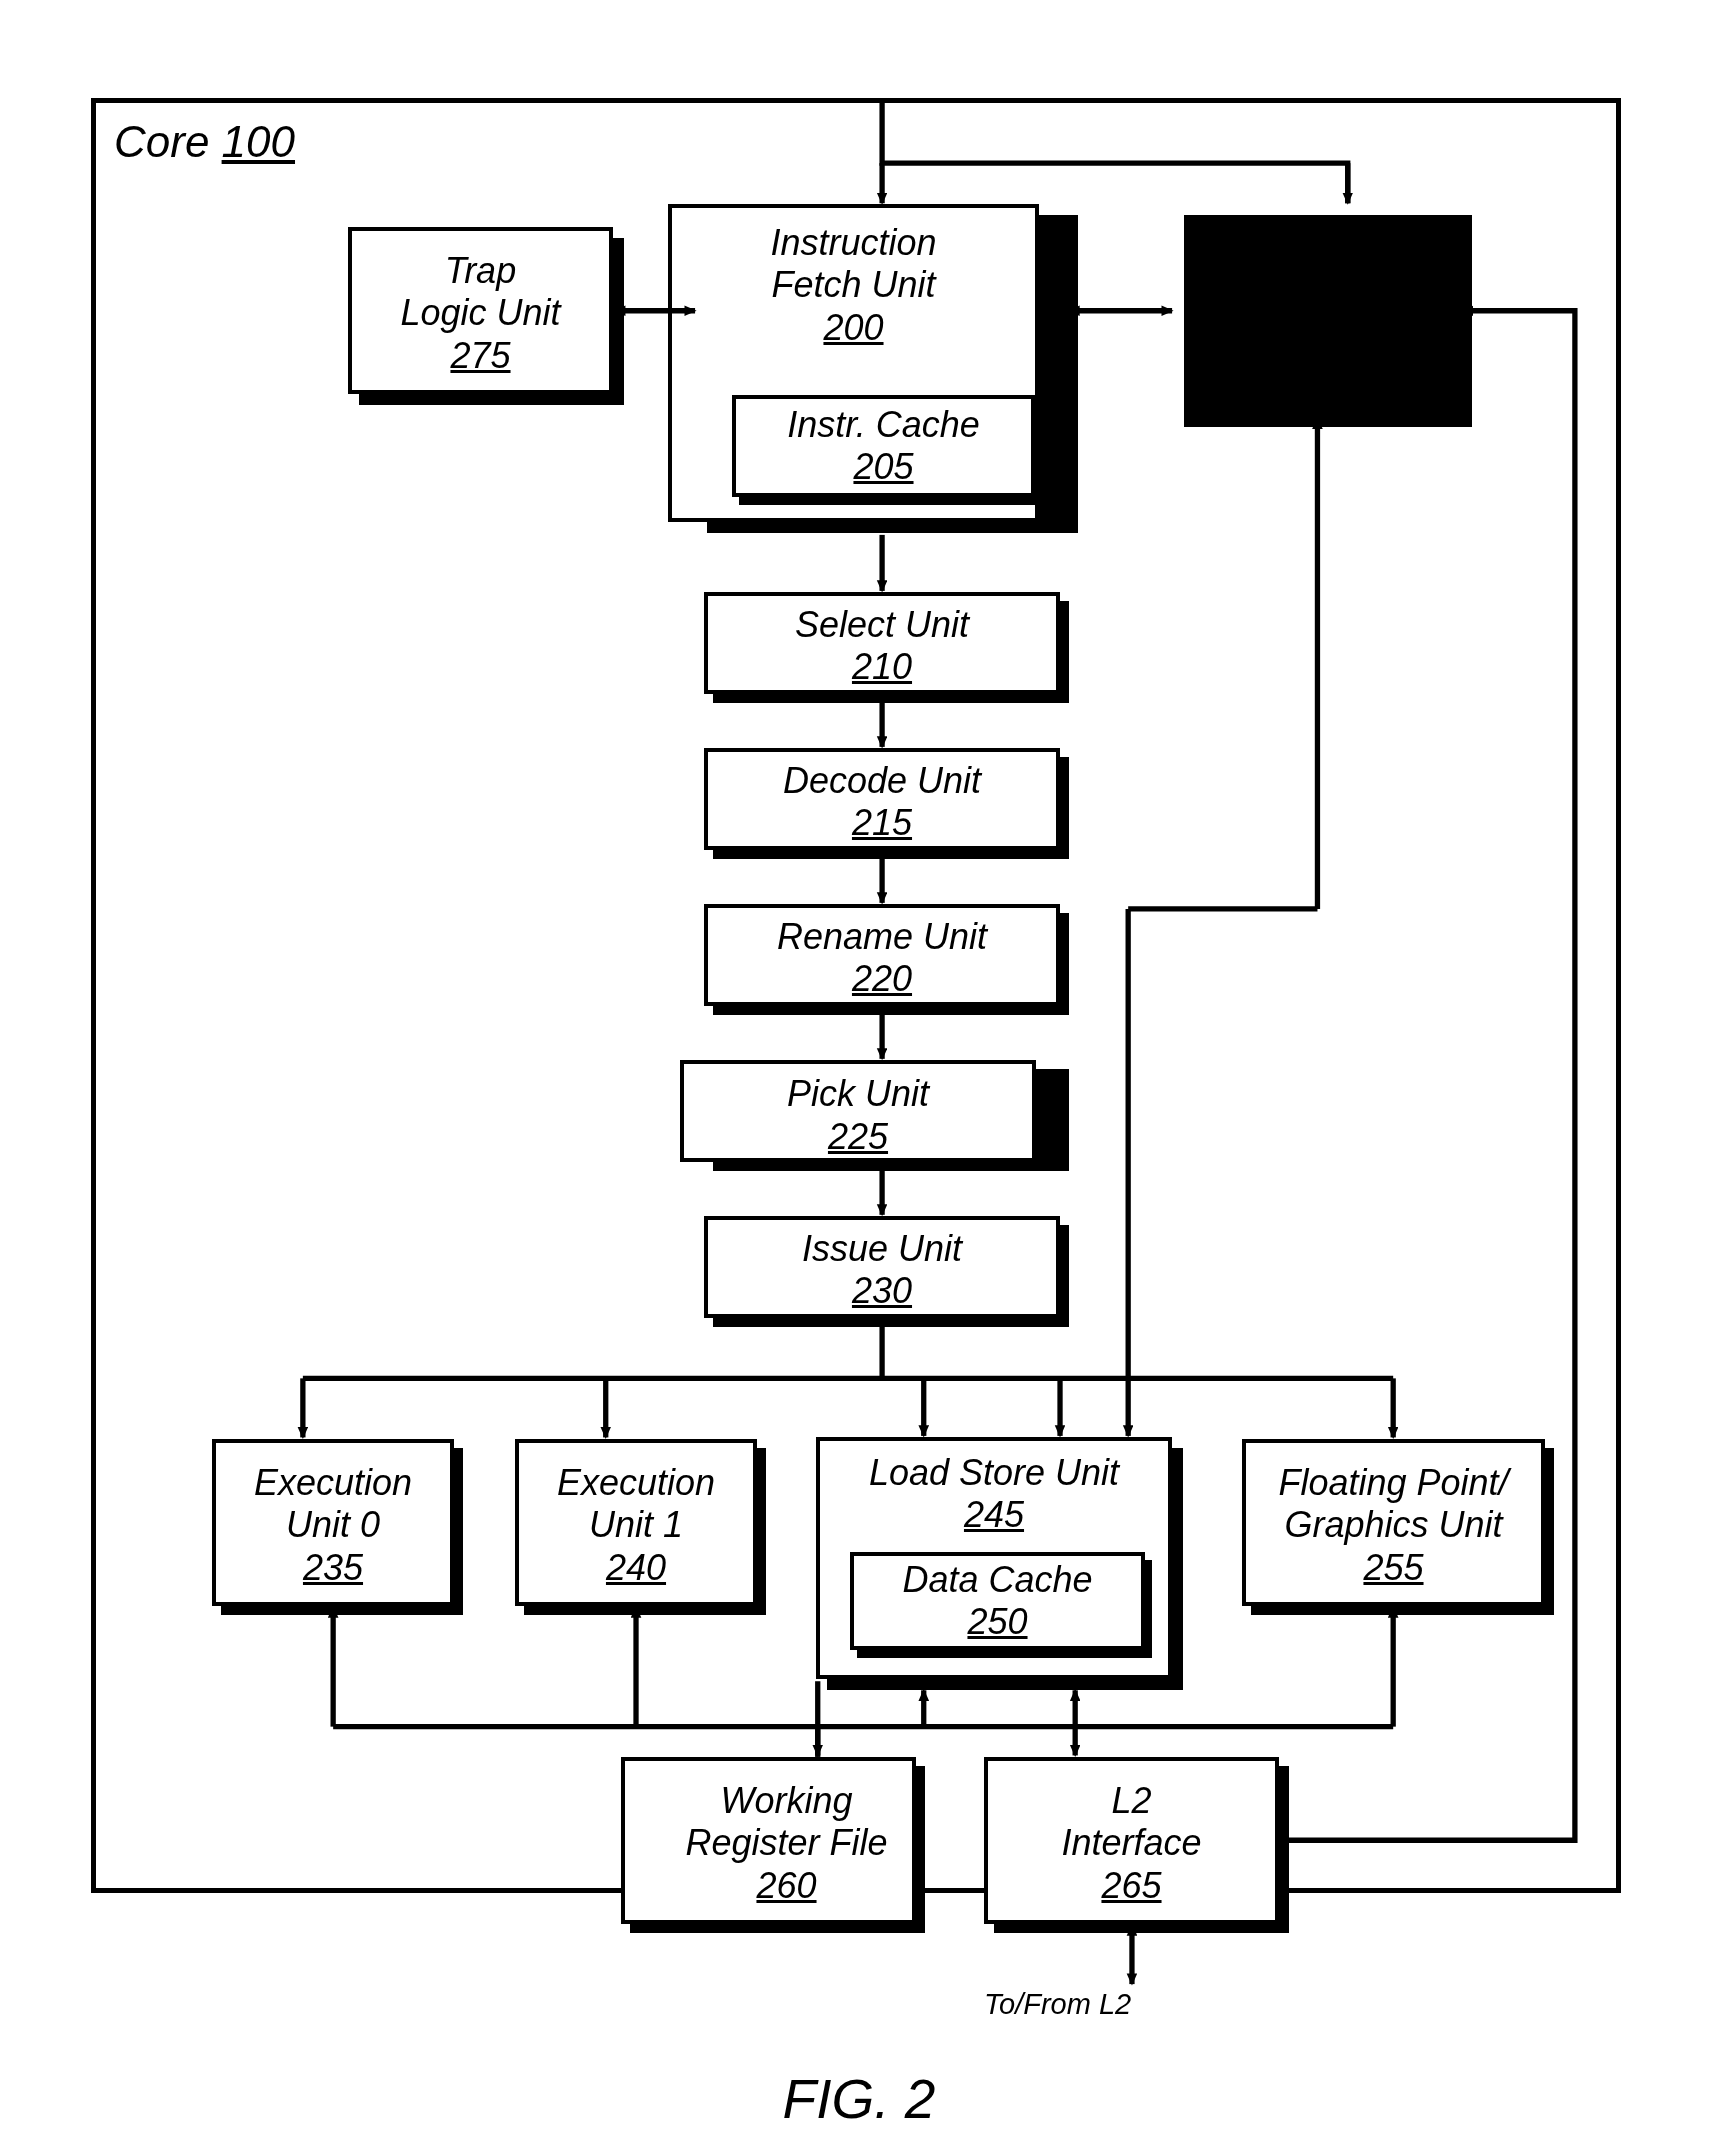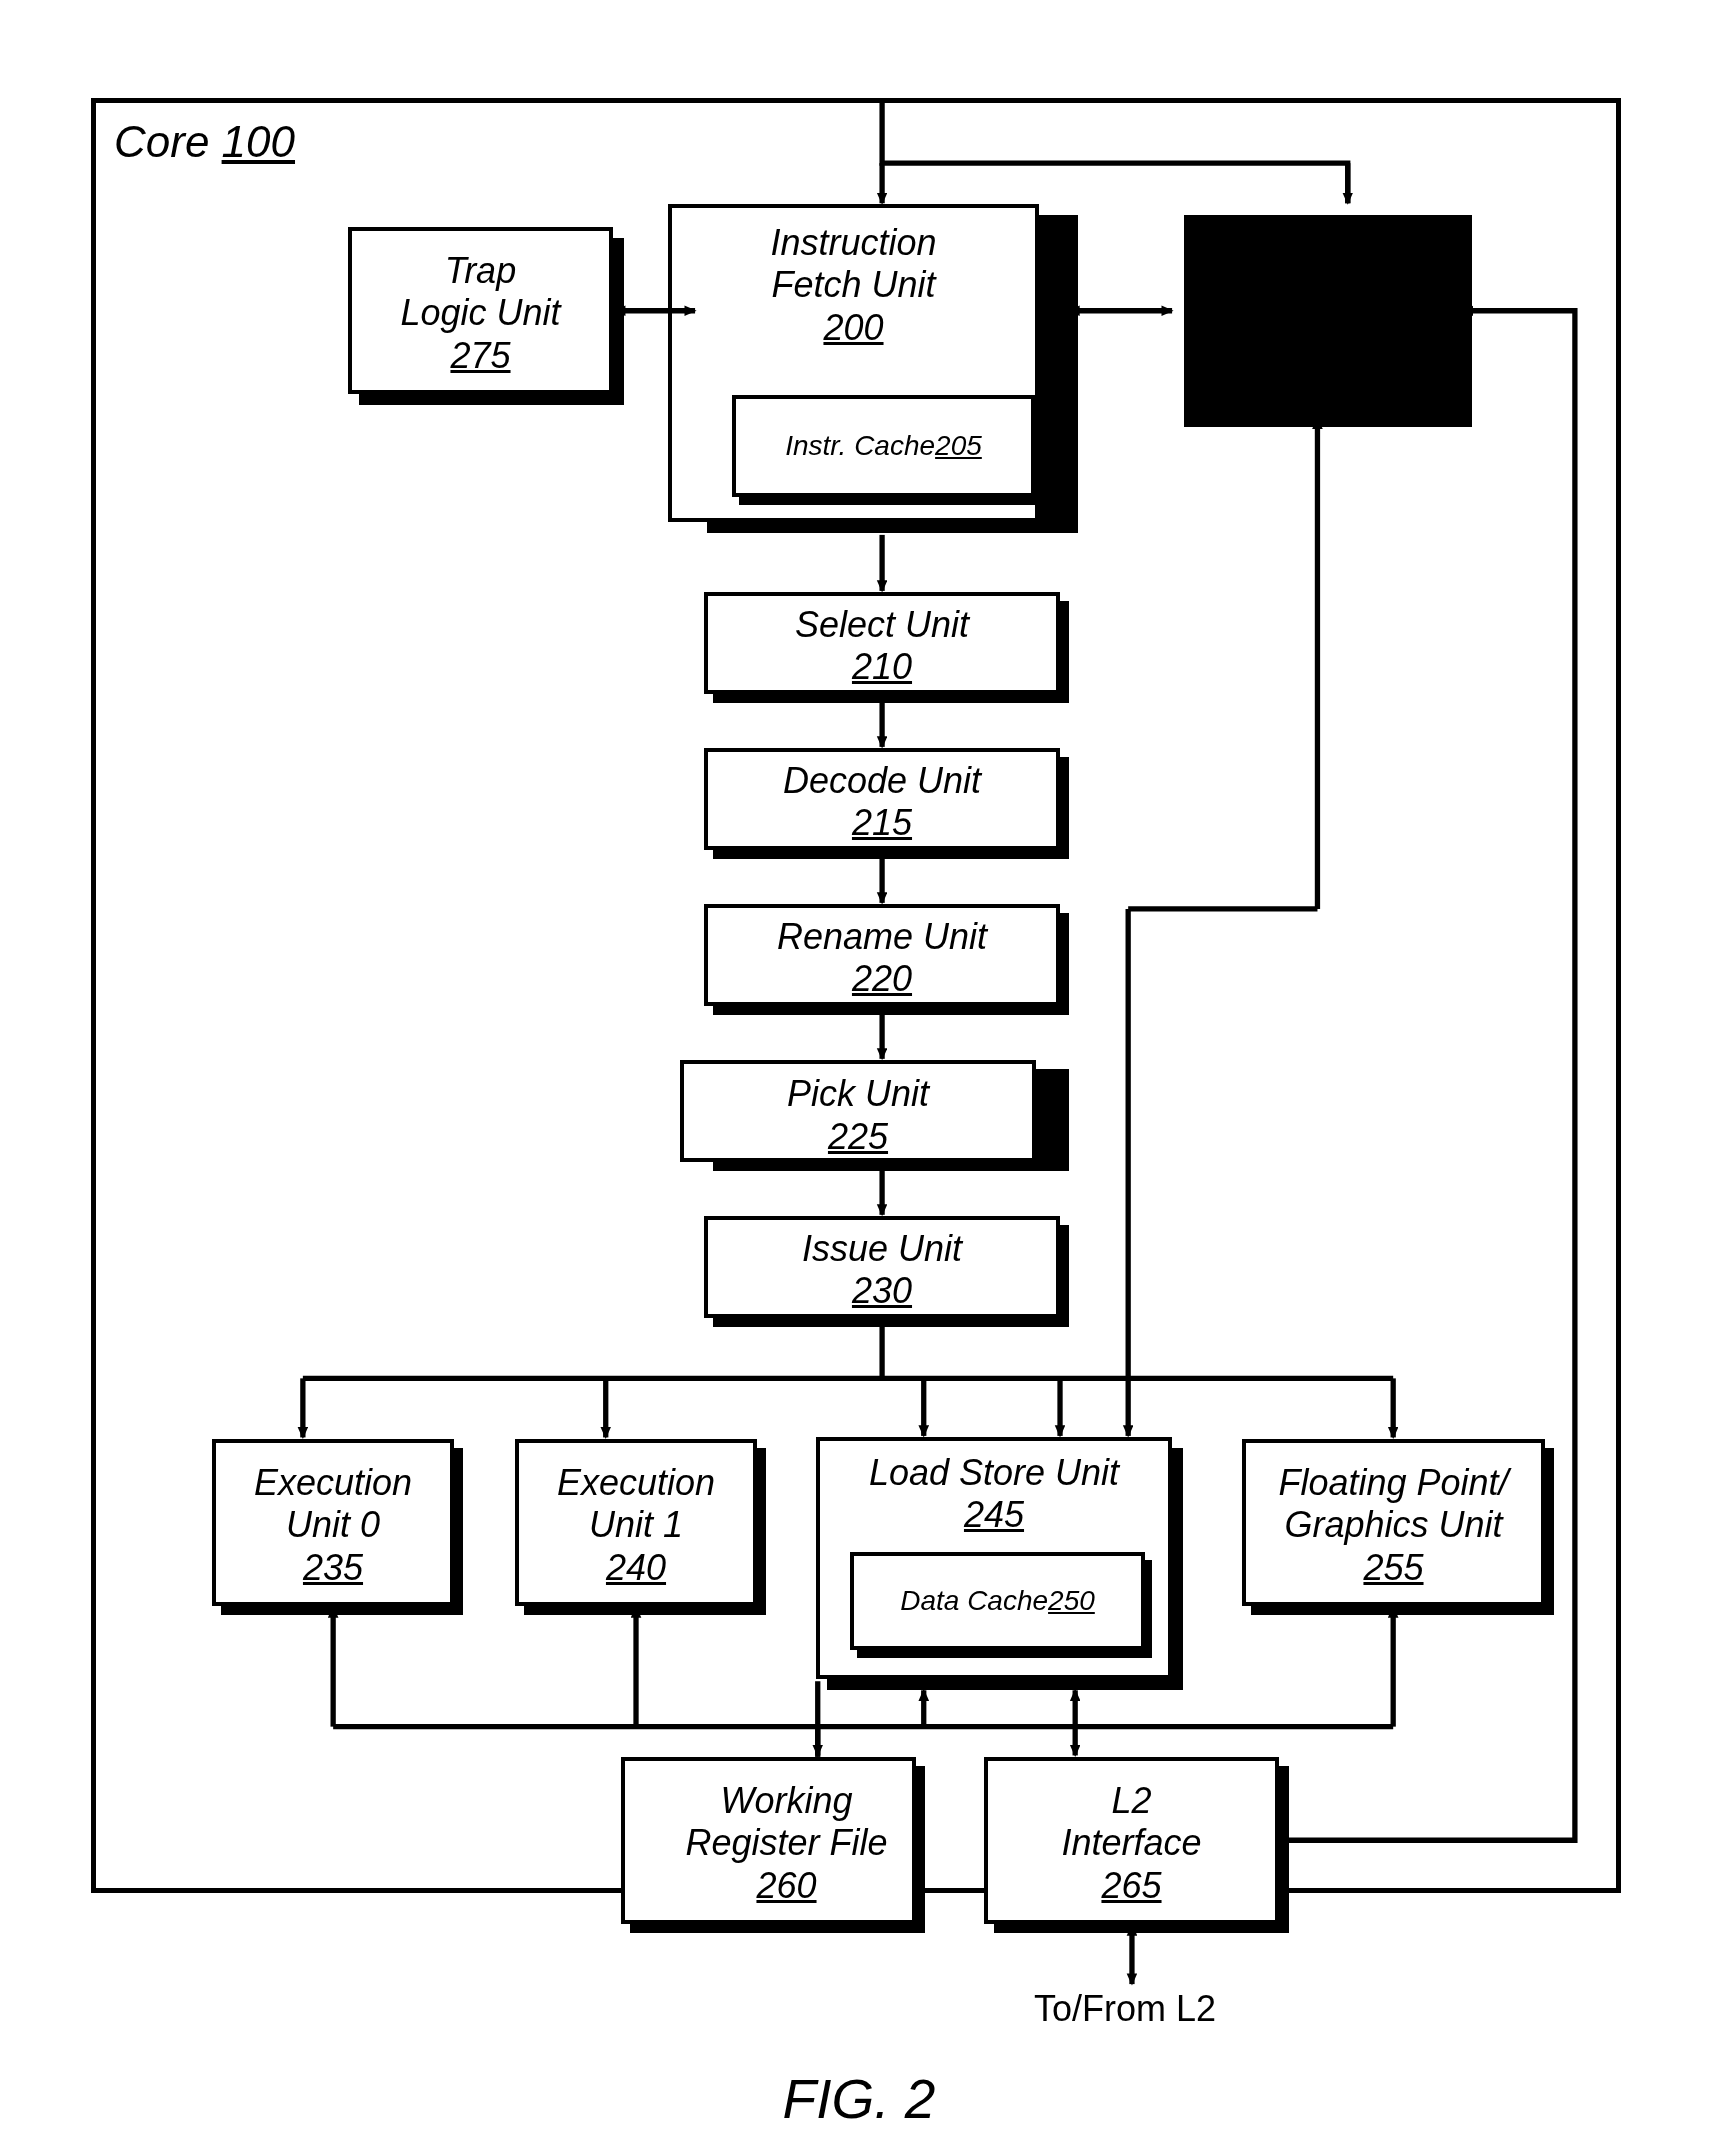--- a/index.html
+++ b/index.html
@@ -49,24 +49,24 @@
     background: #000;
     box-sizing: border-box;
   }
   .inner-box {
     position: absolute;
     background: #fff;
     border: 4.5px solid #000;
     box-sizing: border-box;
     text-align: center;
     font-style: italic;
-    font-size: 28px;
+    font-size: 36px;
     line-height: 1.18;
     display: flex;
-    flex-direction: row;
+    flex-direction: column;
     align-items: center;
     justify-content: center;
   }
   .inner-box .ref { text-decoration: underline; }
   .fig {
     position: absolute;
     font-style: italic;
     font-size: 55px;
     text-align: center;
     width: 100%;
@@ -179,21 +179,21 @@
     <span class="ref">260</span>
   </div>
 
   <div class="shadow" style="left:994px; top:1766px; width:295px; height:167px;"></div>
   <div class="box" style="left:984px; top:1757px; width:295px; height:167px; justify-content:center;">
     <span>L2</span>
     <span>Interface</span>
     <span class="ref">265</span>
   </div>
 
-  <div style="position:absolute; left:1034px; top:1988px; font-size:36px;">
+  <div style="position:absolute; left:984px; top:1988px; font-style:italic; font-size:29px;">
     <span>To/From L2</span>
   </div>
 
   <div class="fig" style="top:2067px;">
     <span>FIG. 2</span>
   </div>
 
   <svg class="wires" viewBox="0 0 2269 2840">
     <defs>
       <marker id="ah" markerWidth="18" markerHeight="18" refX="14" refY="7" orient="auto" markerUnits="userSpaceOnUse">

